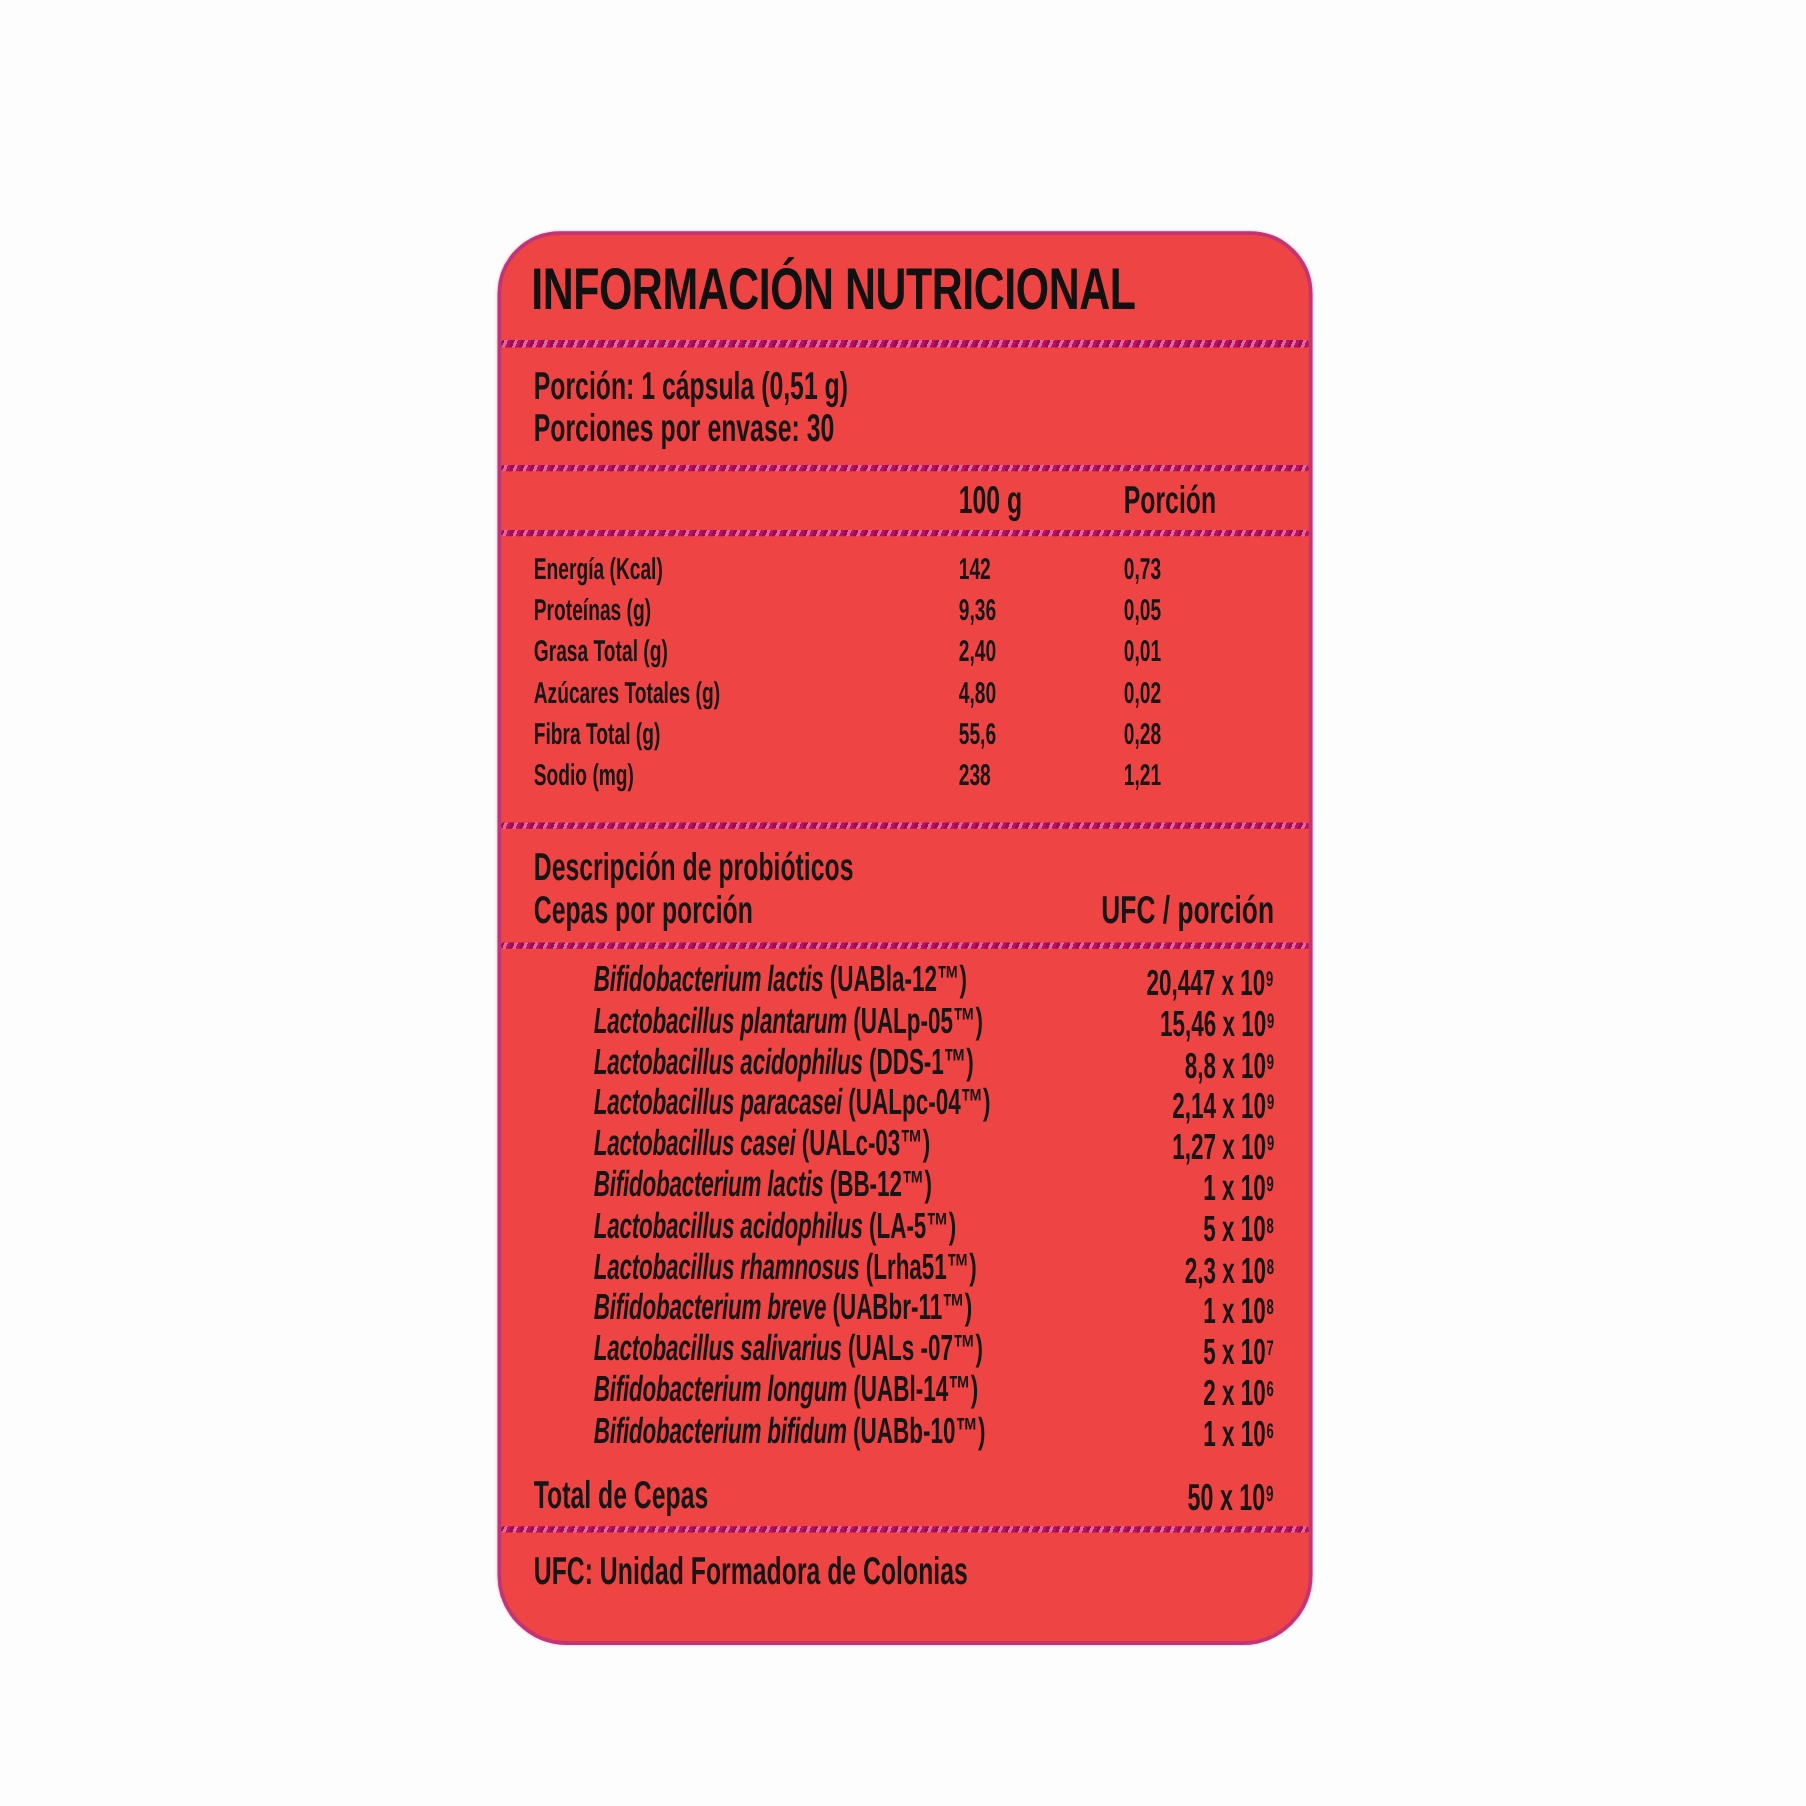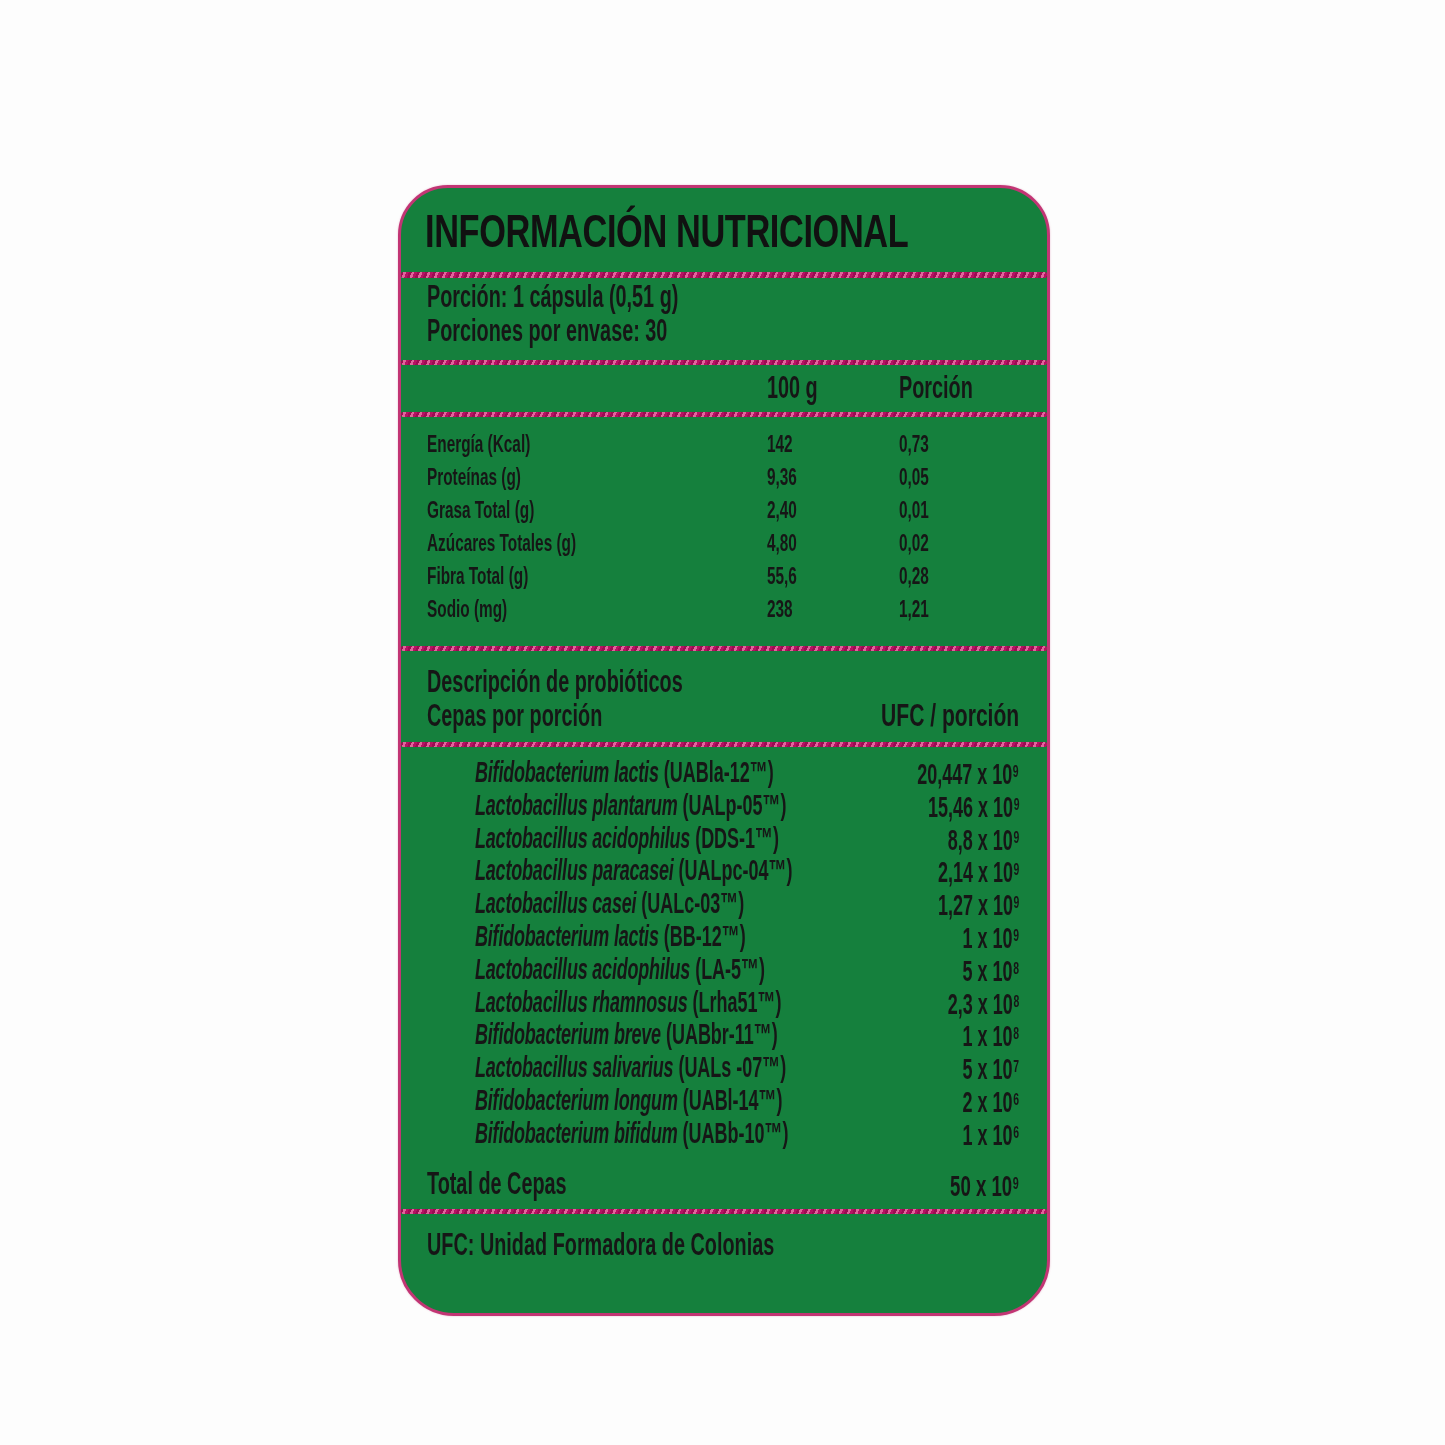--- a/index.html
+++ b/index.html
@@ -3,37 +3,37 @@
 <meta charset="utf-8">
 <style>
   html,body{margin:0;padding:0;}
   body{
     width:1445px;height:1445px;position:relative;background:#fdfdfd;
     font-family:"Liberation Sans","DejaVu Sans",sans-serif;color:#161616;
     overflow:hidden;
   }
   .card{
     position:absolute;left:398px;top:185px;width:652px;height:1131px;
-    box-sizing:border-box;background:#15803d;
+    box-sizing:border-box;background:#ef4444;
     border:3px solid #c23574;border-radius:50px 50px 56px 56px;
     box-shadow:0 0 2px rgba(190,40,110,.35);
   }
   
   .sep{
     height:5px;margin:0;border-radius:2px;
     background:repeating-linear-gradient(112deg,
       #9c0c52 0 2.5px,#e0659c 2.5px 5px,#b51262 5px 7.5px);
   }
   .sep.thick{height:6px;}
   
   .cx{display:inline-block;transform:scaleX(var(--sx,.64));transform-origin:0 50%;white-space:nowrap;}
   .cxr{display:inline-block;transform:scaleX(var(--sx,.62));transform-origin:100% 50%;white-space:nowrap;}
   .title{margin:16px 0 0 24px;height:54px;line-height:54px;
     font-size:47px;font-weight:700;letter-spacing:-.5px;color:#111;}
-  .serving{margin:2px 0 0 26px;font-size:31px;line-height:34px;font-weight:700;}
+  .serving{margin:14px 0 0 26px;font-size:31px;line-height:34px;font-weight:700;}
   .sep.s2{margin-top:12px}
   .colhead{display:grid;grid-template-columns:340px 132px auto;
     margin:6px 0 0 26px;height:33px;line-height:33px;font-size:31px;font-weight:700;}
   .sep.s3{margin-top:8px}
   .ntable{margin:10px 0 0 26px;}
   .nrow{display:grid;grid-template-columns:340px 132px auto;
     height:33px;line-height:33px;font-size:24px;font-weight:700;}
   .sep.s4{margin-top:21px}
   .probhead{margin:14px 0 0 0;font-size:31px;line-height:34px;font-weight:700;}
   .probhead .l1{margin-left:26px;}

